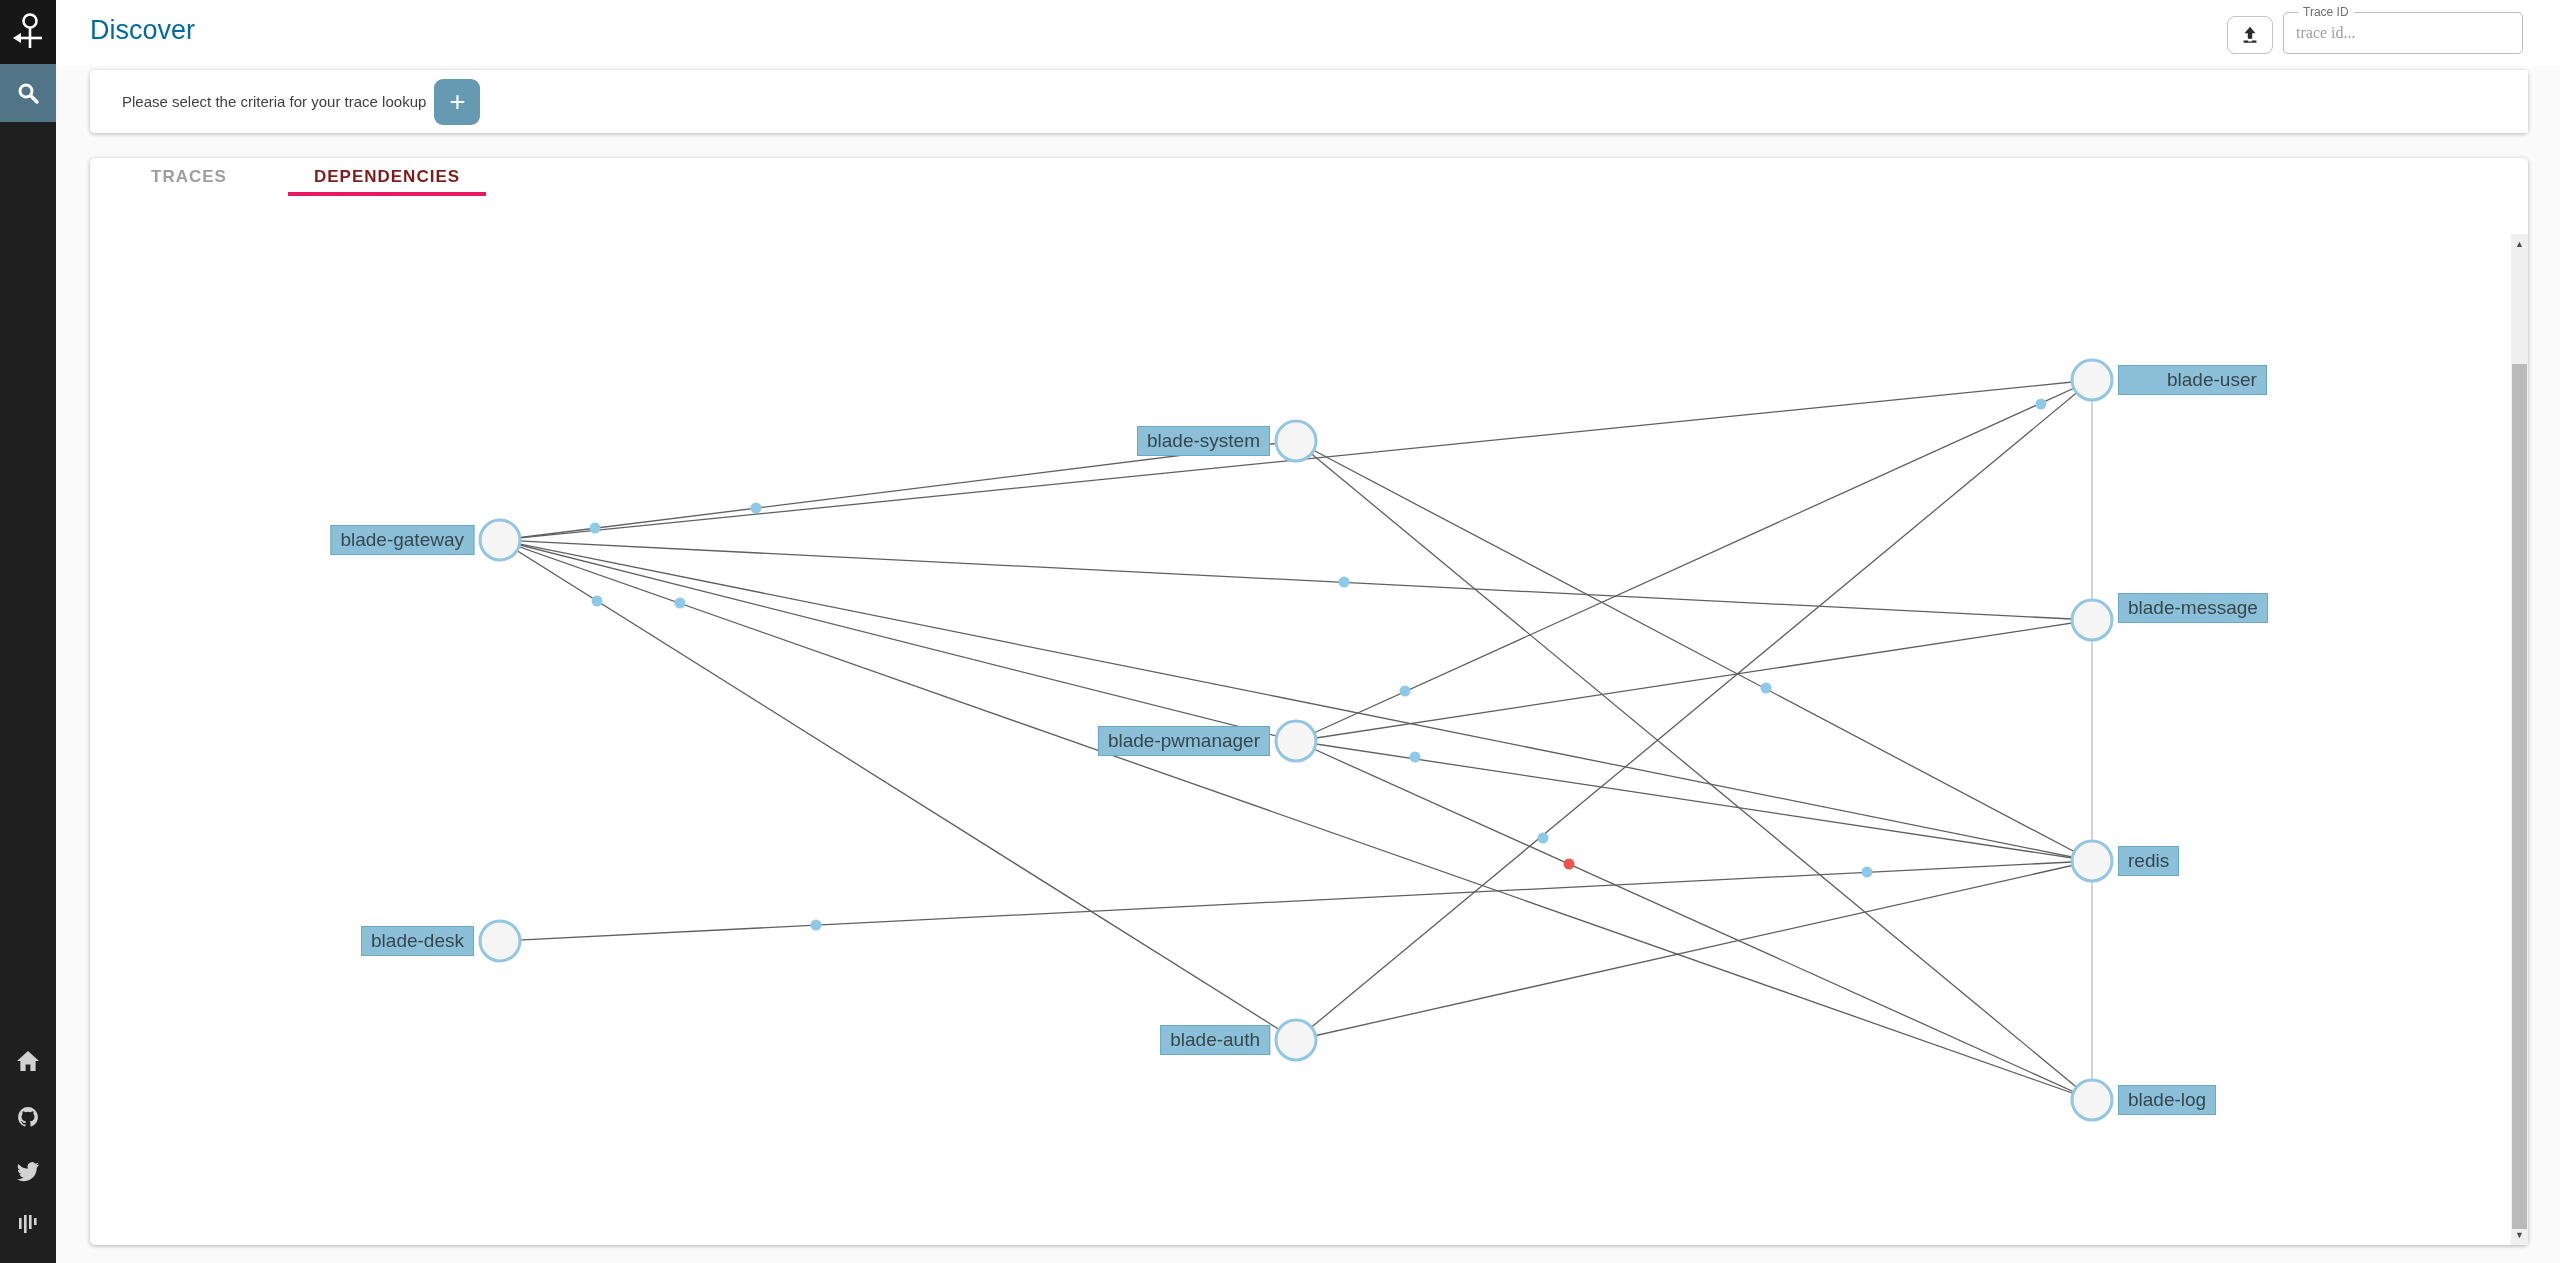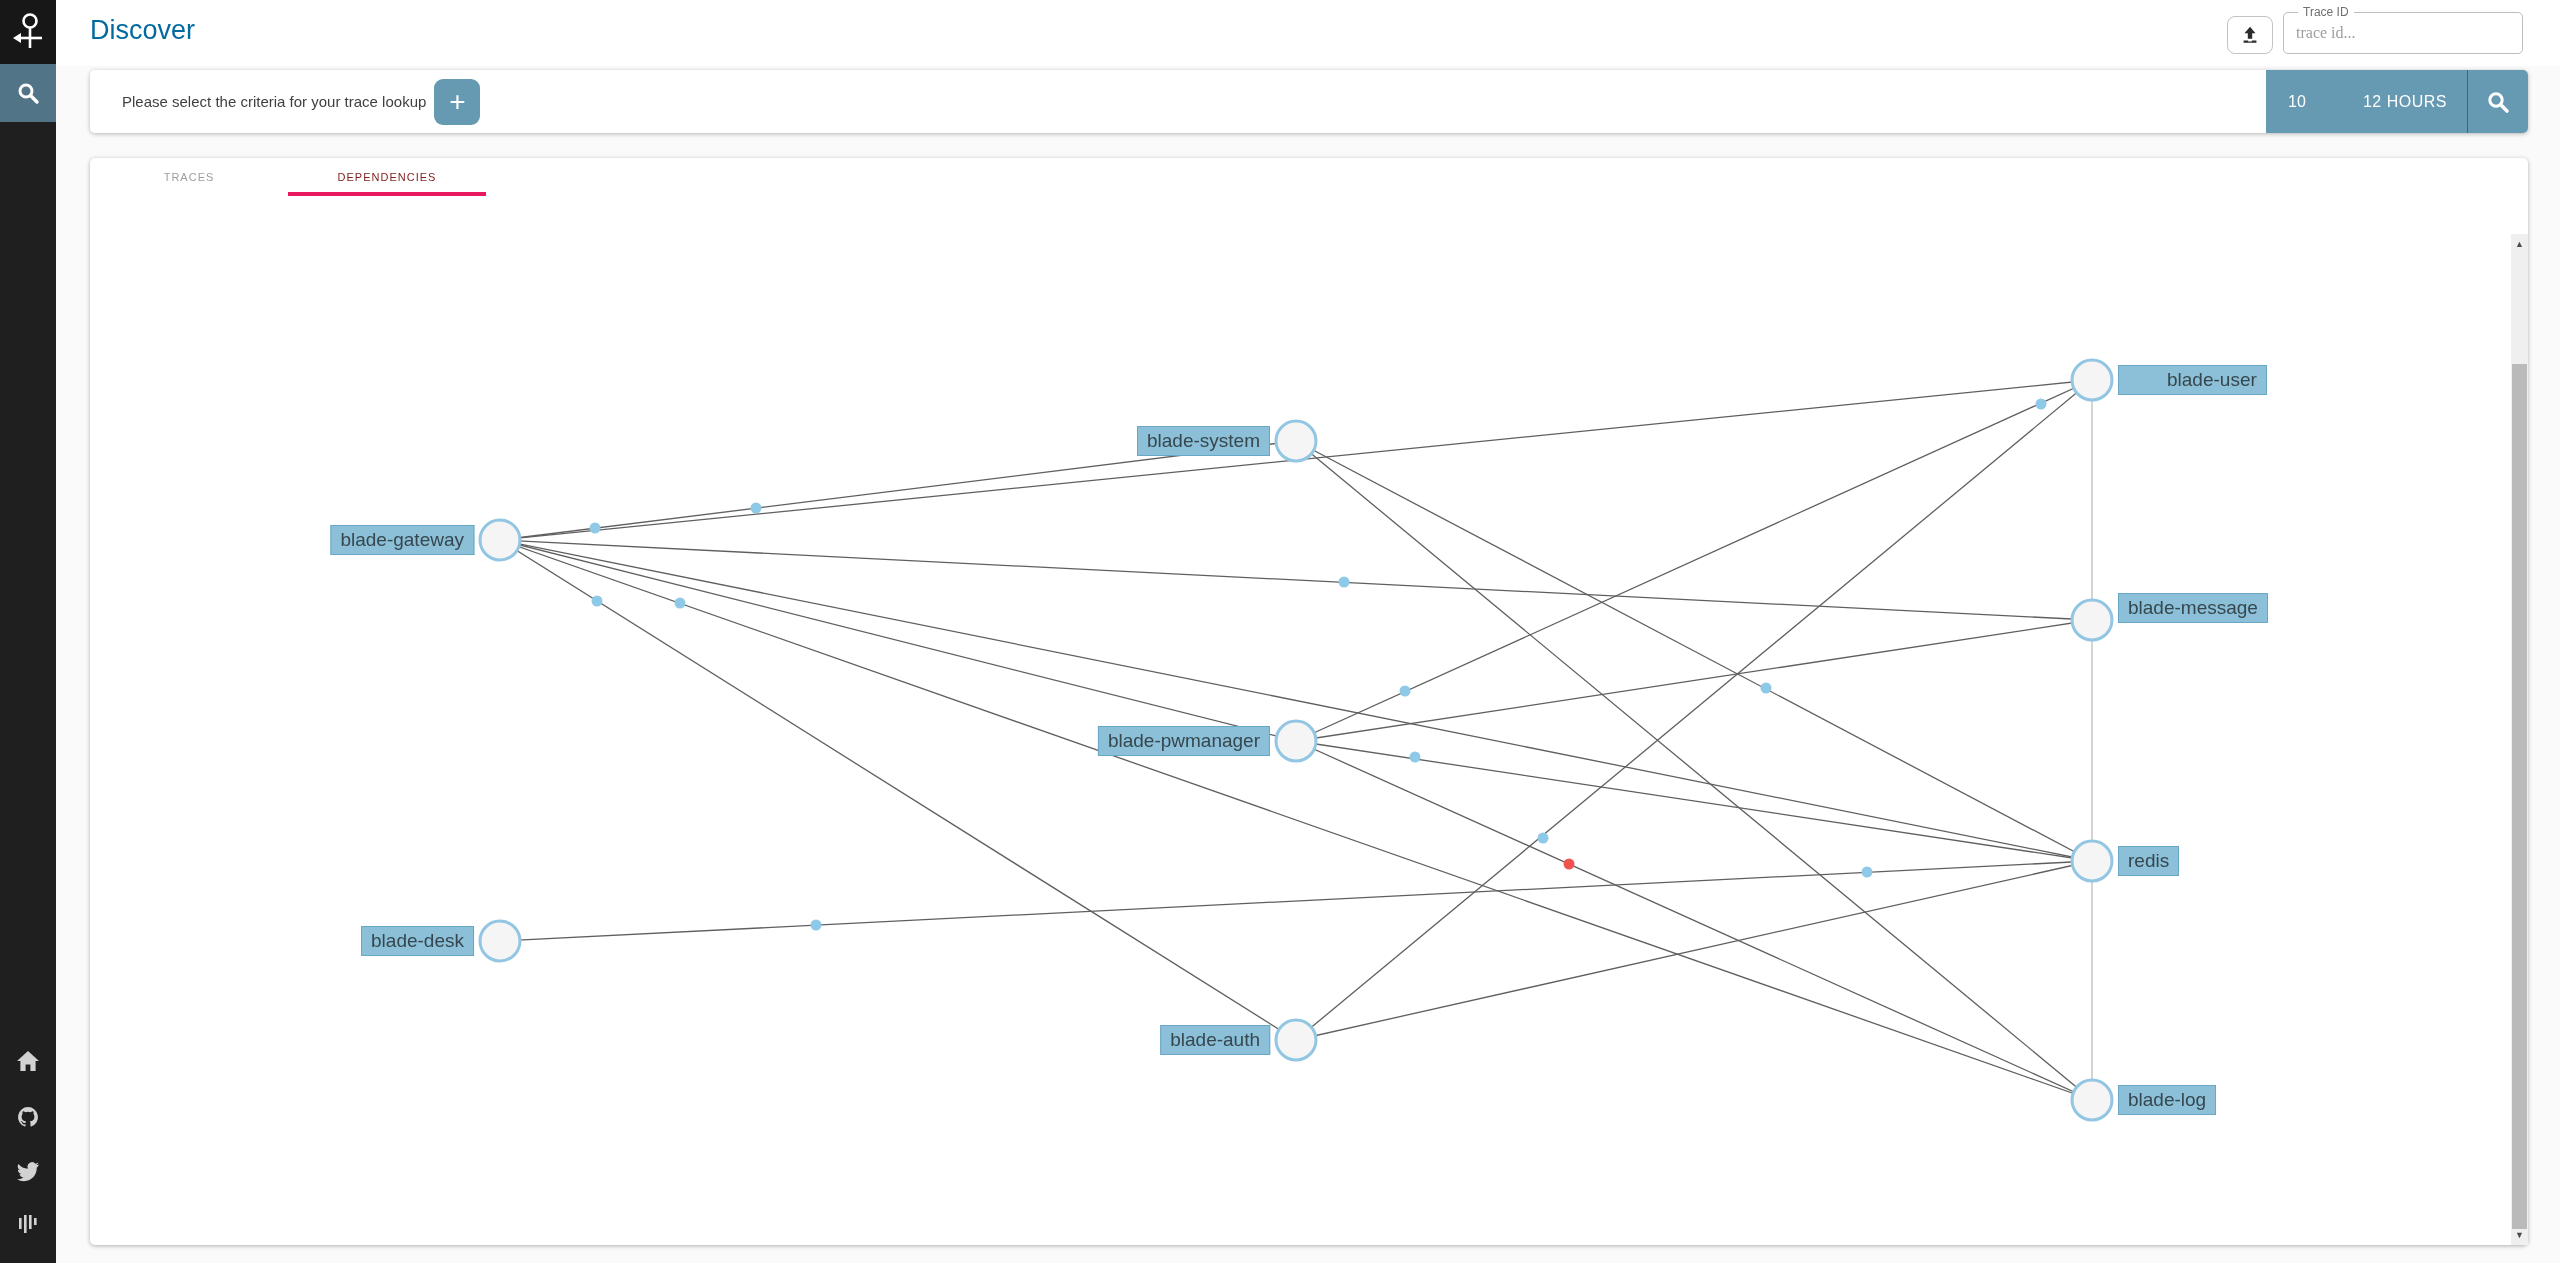--- a/index.html
+++ b/index.html
@@ -30,21 +30,21 @@
   .sb-prompt { font-size:15px; color:#3f3f3f; }
   .sb-add { margin-left:8px; width:46px; height:46px; border:none; border-radius:9px; background:#6699b2; color:#fff; font-size:28px; line-height:44px; cursor:pointer; display:flex; align-items:center; justify-content:center; }
   .sb-blue { width:262px; background:#6699b2; color:#fff; display:flex; align-items:center; border-radius:0 5px 5px 0; }
   .sb-limit { padding-left:22px; font-size:16px; }
   .sb-lookback { flex:1; text-align:right; padding-right:20px; font-size:16px; letter-spacing:.5px; }
   .sb-divider { width:1px; align-self:stretch; background:rgba(0,0,0,.35); }
   .sb-search { width:60px; display:flex; align-items:center; justify-content:center; cursor:pointer; }
   
   .card { position:absolute; left:90px; top:158px; width:2438px; height:1087px; background:#fff; border-radius:5px; box-shadow:0 1px 4px rgba(0,0,0,.3); }
   .tabs { position:absolute; left:0; top:0; height:38px; display:flex; }
-  .tab { width:198px; height:38px; display:flex; align-items:center; justify-content:center; font-size:11px; letter-spacing:1px; color:#9e9e9e; cursor:pointer; position:relative; }
+  .tab { width:198px; height:38px; display:flex; align-items:center; justify-content:center; font-size:17px; letter-spacing:1px; color:#9e9e9e; cursor:pointer; position:relative;font-weight:bold; }
   .tab.active { color:#7f1d1d; }
   .tab.active::after { content:""; position:absolute; left:0; right:0; bottom:0; height:4px; background:#e8195c; }
   .graph { position:absolute; left:0; top:38px; right:0; bottom:0; overflow:hidden; }
   .graph svg.net { position:absolute; left:0; top:0; }
   .svc-label { position:absolute; background:#8bc0d8; border:1px solid #69a7c6; color:#37474f; font-size:19px; padding:3px 9px; white-space:nowrap; cursor:pointer; }
   .svc-label.left  { transform:translate(-100%,-50%); }
   .svc-label.right { transform:translate(0,-50%); }
   
   .vscroll { position:absolute; right:0; top:38px; bottom:0; width:17px; background:#efefef; }
   .vs-arrow { position:absolute; left:0; width:17px; height:16px; display:flex; align-items:center; justify-content:center; font-size:9px; color:#4c4c4c; cursor:pointer; }
@@ -111,31 +111,20 @@
       <input class="traceid-input" placeholder="trace id..." style="">
     </div>
   </div>
 </div>
 
 <div class="searchbar">
   <div class="sb-white">
     <span class="sb-prompt">Please select the criteria for your trace lookup</span>
     <button class="sb-add">+</button>
   </div>
-  <div class="sb-blue">
-    <span class="sb-limit">10</span>
-    <span class="sb-lookback">12 HOURS</span>
-    <span class="sb-divider"></span>
-    <span class="sb-search">
-      <svg width="24" height="24" viewBox="0 0 24 24">
-        <circle cx="10" cy="10" r="6.2" fill="none" stroke="#ffffff" stroke-width="3"></circle>
-        <line x1="14.8" y1="14.8" x2="21" y2="21" stroke="#ffffff" stroke-width="3.6" stroke-linecap="round"></line>
-      </svg>
-    </span>
-  </div>
 </div>
 
 <div class="card">
   <div class="tabs">
     <div class="tab" id="tab-0">TRACES</div>
     <div class="tab active" id="tab-1">DEPENDENCIES</div>
   </div>
 
   <div class="graph" id="graph">
     <svg class="net" id="net" width="2421" height="1049" viewBox="0 0 2421 1049">

